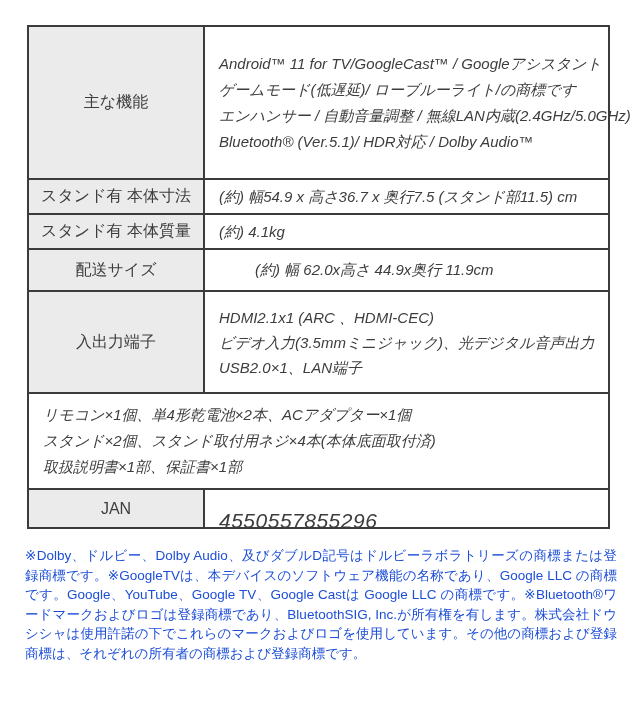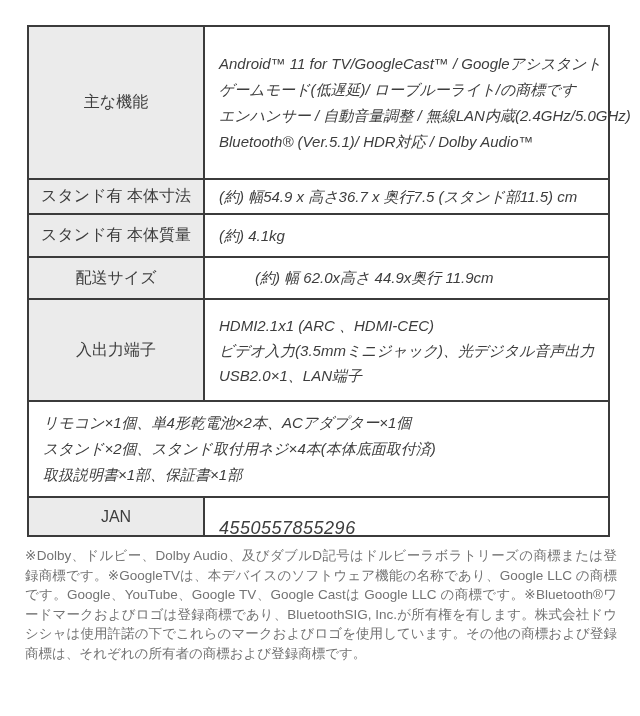--- a/index.html
+++ b/index.html
@@ -56,41 +56,41 @@
     color: #3d3d3d;
     box-sizing: border-box;
   }
   .value-line {
     line-height: 26px;
     white-space: nowrap;
     font-style: italic;
   }
   .r-features     { height: 153px; }
   .r-dimensions   { height: 35px;  }
-  .r-weight       { height: 43px;  }
+  .r-weight       { height: 35px;  }
   .r-shipping     { height: 42px; gap: 36px;  }
   .r-ports        { height: 102px; }
   .r-accessories  { height: 96px;  }
   .r-jan          { height: 37px;  }
   .r-ports .value-line { line-height: 25px; }
   .jan-value {
-    font-size: 18px;
+    font-size: 21px;
     letter-spacing: 0.5px;
     line-height: 21px;
     margin-top: 24px;
   }
   .footnote {
     position: absolute;
     left: 25px;
     top: 546px;
     width: 592px;
     margin: 0;
     font-size: 13.5px;
     line-height: 19.5px;
-    color: #737373;
+    color: #1d4ed8;
     text-align: justify;
   }
 </style>
 </head>
 <body>
 
 <div class="page">
 
   <div class="spec-table">
 

